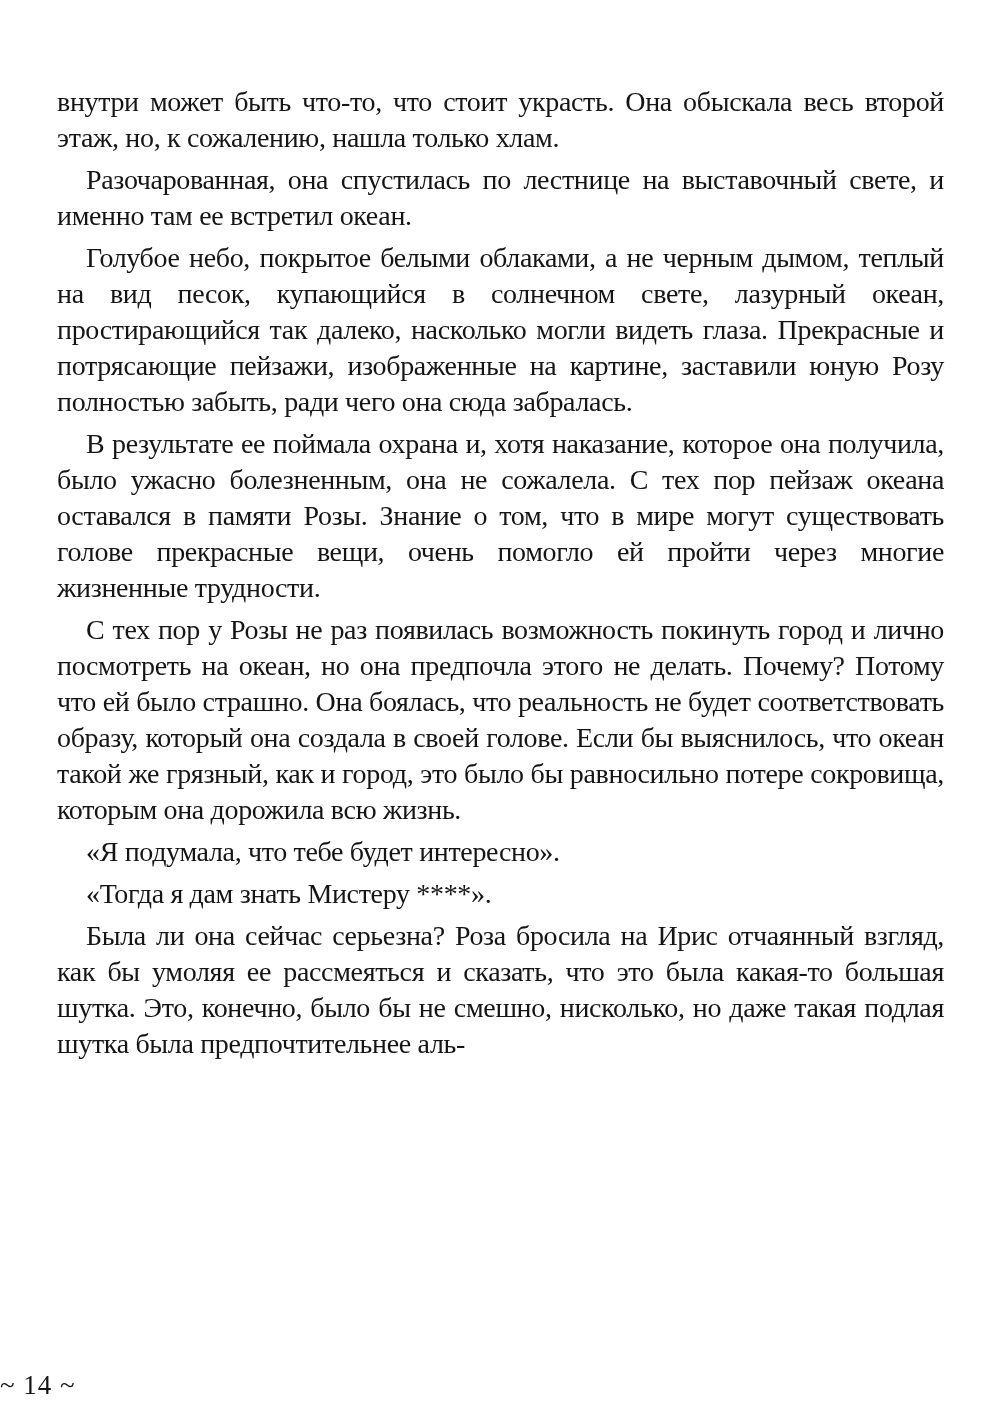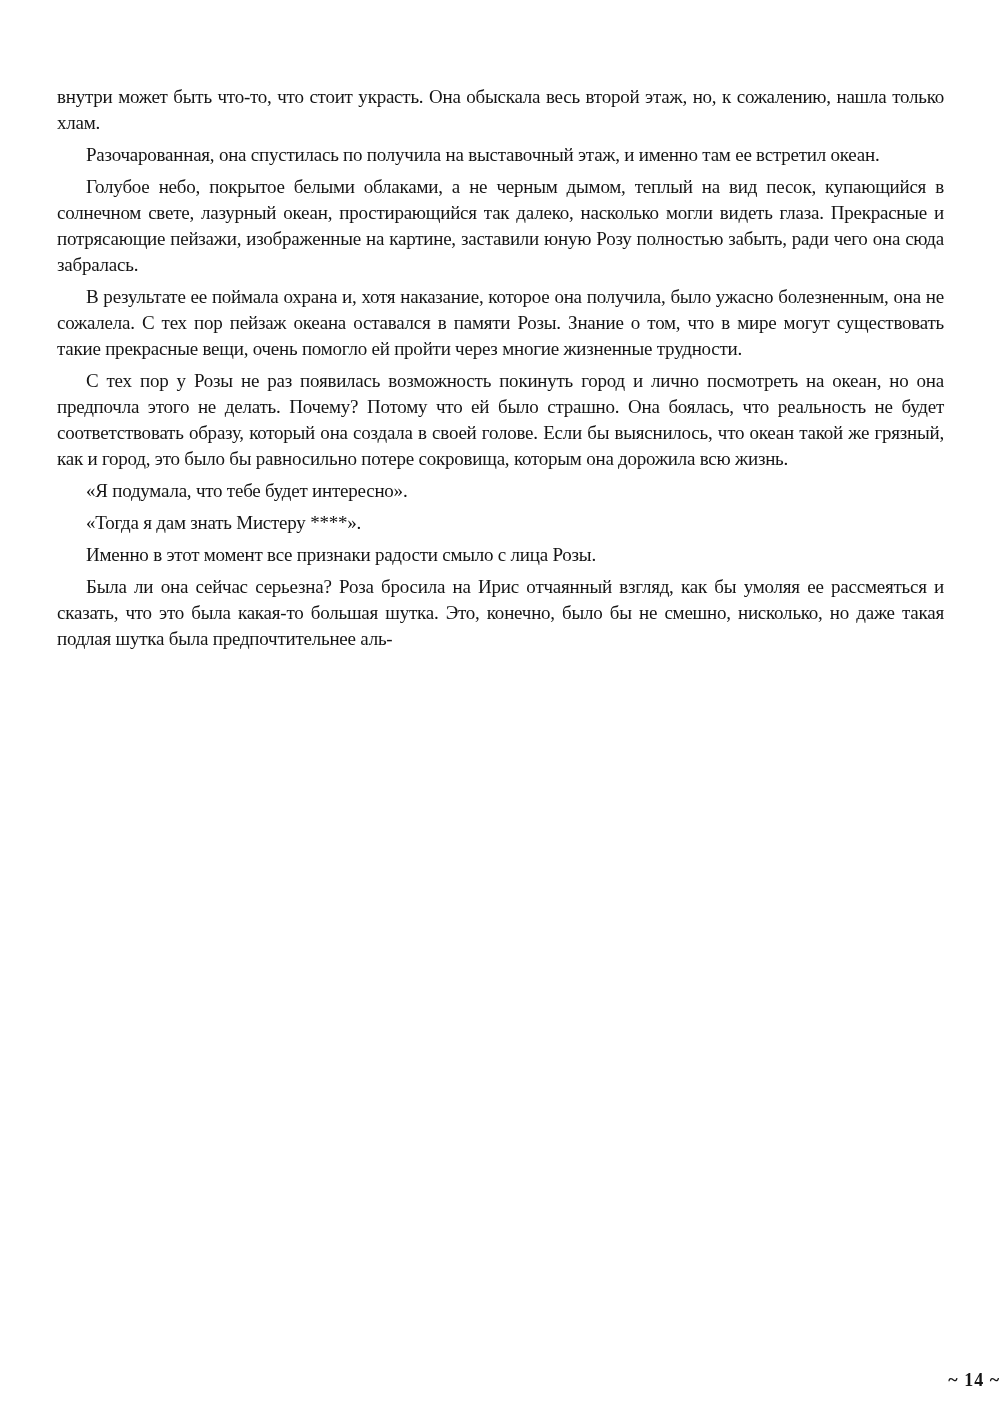--- a/index.html
+++ b/index.html
@@ -16,50 +16,49 @@
     color: #151515;
   }
   .text-column {
     position: absolute;
     left: 57px;
     top: 84px;
     width: 887px;
   }
   .text-column p {
     margin: 0 0 6px 0;
-    font-size: 19px;
-    line-height: 26px;
+    font-size: 28px;
+    line-height: 36px;
     text-align: justify;
     text-indent: 29px;
     letter-spacing: -0.012em;
     hyphens: auto;
     -webkit-hyphens: auto;
   }
   .text-column p.no-indent {
     text-indent: 0;
   }
   .page-footer {
     position: absolute;
     left: 0;
     top: 1370px;
     width: 100%;
-    text-align: right;
-    font-size: 18px;
-    font-weight: bold;
+    text-align: left;
+    font-size: 27px;
+    font-weight: normal;
     letter-spacing: 1px;
   }
 </style>
 </head>
 <body>
 
 <div class="text-column">
   <p class="no-indent">внутри может быть что-то, что стоит украсть. Она обыскала весь второй этаж, но, к сожалению, нашла только хлам.</p>
-  <p>Разочарованная, она спустилась по получила на выставочный этаж, и именно там ее встретил океан.</p>
+  <p>Разочарованная, она спустилась по лестнице на выставочный свете, и именно там ее встретил океан.</p>
   <p>Голубое небо, покрытое белыми облаками, а не черным дымом, теплый на вид песок, купающийся в солнечном свете, лазурный океан, простирающийся так далеко, насколько могли видеть глаза. Прекрасные и потрясающие пейзажи, изображенные на картине, заставили юную Розу полностью забыть, ради чего она сюда забралась.</p>
-  <p>В результате ее поймала охрана и, хотя наказание, которое она получила, было ужасно болезненным, она не сожалела. С тех пор пейзаж океана оставался в памяти Розы. Знание о том, что в мире могут существовать такие прекрасные вещи, очень помогло ей пройти через многие жизненные трудности.</p>
+  <p>В результате ее поймала охрана и, хотя наказание, которое она получила, было ужасно болезненным, она не сожалела. С тех пор пейзаж океана оставался в памяти Розы. Знание о том, что в мире могут существовать голове прекрасные вещи, очень помогло ей пройти через многие жизненные трудности.</p>
   <p>С тех пор у Розы не раз появилась возможность покинуть город и лично посмотреть на океан, но она предпочла этого не делать. Почему? Потому что ей было страшно. Она боялась, что реальность не будет соответствовать образу, который она создала в своей голове. Если бы выяснилось, что океан такой же грязный, как и город, это было бы равносильно потере сокровища, которым она дорожила всю жизнь.</p>
   <p>«Я подумала, что тебе будет интересно».</p>
   <p>«Тогда я дам знать Мистеру ****».</p>
-  <p>Именно в этот момент все признаки радости смыло с лица Розы.</p>
   <p>Была ли она сейчас серьезна? Роза бросила на Ирис отчаянный взгляд, как бы умоляя ее рассмеяться и сказать, что это была какая-то большая шутка. Это, конечно, было бы не смешно, нисколько, но даже такая подлая шутка была предпочтительнее аль-</p>
 </div>
 
 <div class="page-footer">~ 14 ~</div>
 
 </body></html>

